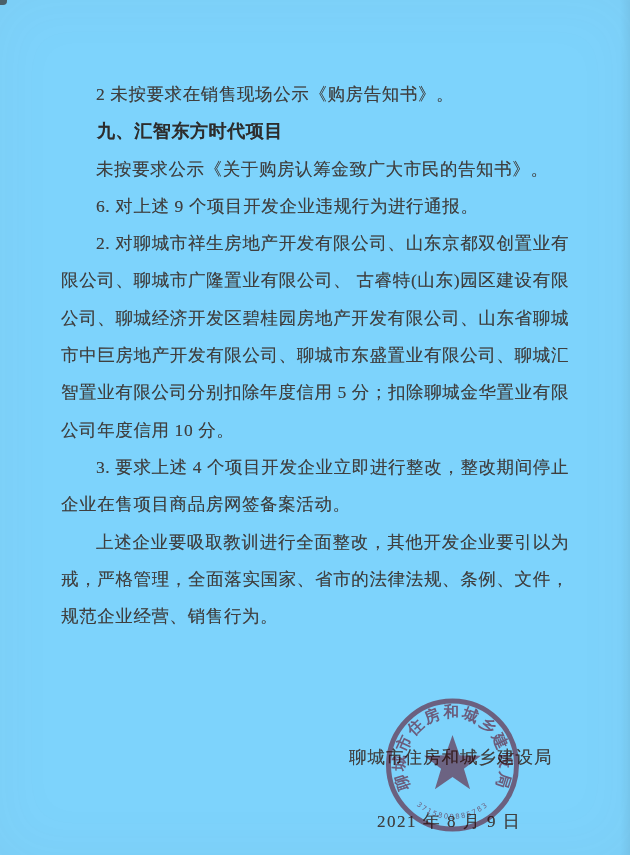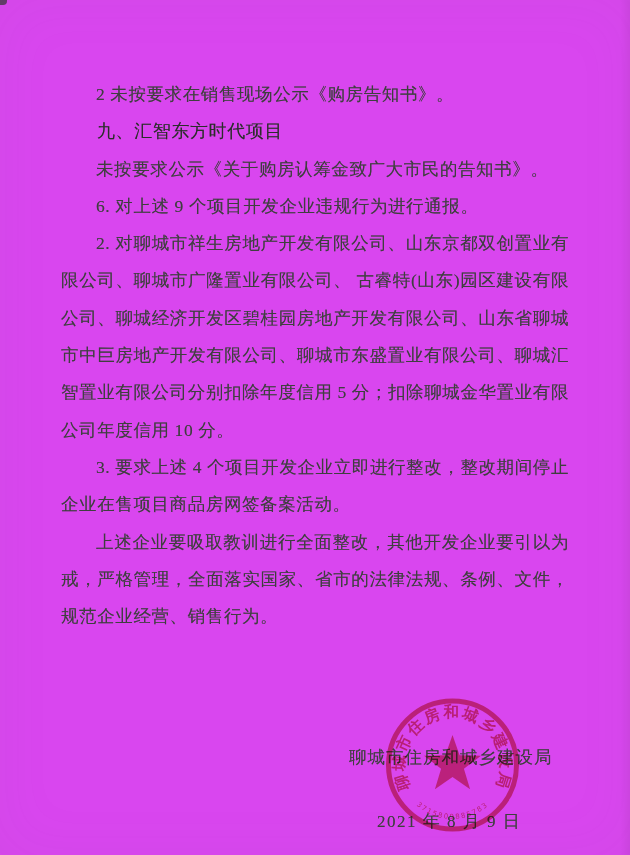--- a/index.html
+++ b/index.html
@@ -1,21 +1,21 @@
 <!DOCTYPE html>
 <html><head>
 <meta charset="utf-8">
 <style>
   html, body { margin: 0; padding: 0; background: #e8e8e8; }
   .page {
     position: relative;
     width: 630px;
     height: 855px;
     margin: 0 auto;
-    background: #d946ef;
+    background: #7dd3fc;
     overflow: hidden;
     font-family: "Liberation Serif", serif;
     box-shadow: inset 0 0 60px rgba(120,120,120,0.06);
   }
   .edge-shade {
     position: absolute; top: 0; right: 0; width: 10px; height: 100%;
     background: linear-gradient(to right, rgba(0,0,0,0), rgba(0,0,0,0.05));
   }
   .corner-speck {
     position: absolute; left: 0; top: 0; width: 7px; height: 5px;
@@ -28,21 +28,21 @@
     line-height: 37.3px;
     color: #3f3f3f;
     text-align: justify;
     text-justify: inter-ideograph;
     letter-spacing: 0.6px;
     text-shadow: 0 0 0.6px rgba(70,70,70,0.55);
   }
   .content p { margin: 0; text-indent: 2em; }
   .content p.bold {
     font-family: "Liberation Sans", sans-serif;
-    font-weight: normal;
+    font-weight: bold;
     color: #2c2c2c;
     font-size: 18px;
   }
   .signature {
     position: absolute; left: 349px; top: 745px;
     font-size: 17.5px; color: #3f3f3f; letter-spacing: 1px;
     text-shadow: 0 0 0.6px rgba(70,70,70,0.55);
   }
   .date {
     position: absolute; left: 377px; top: 783px;

